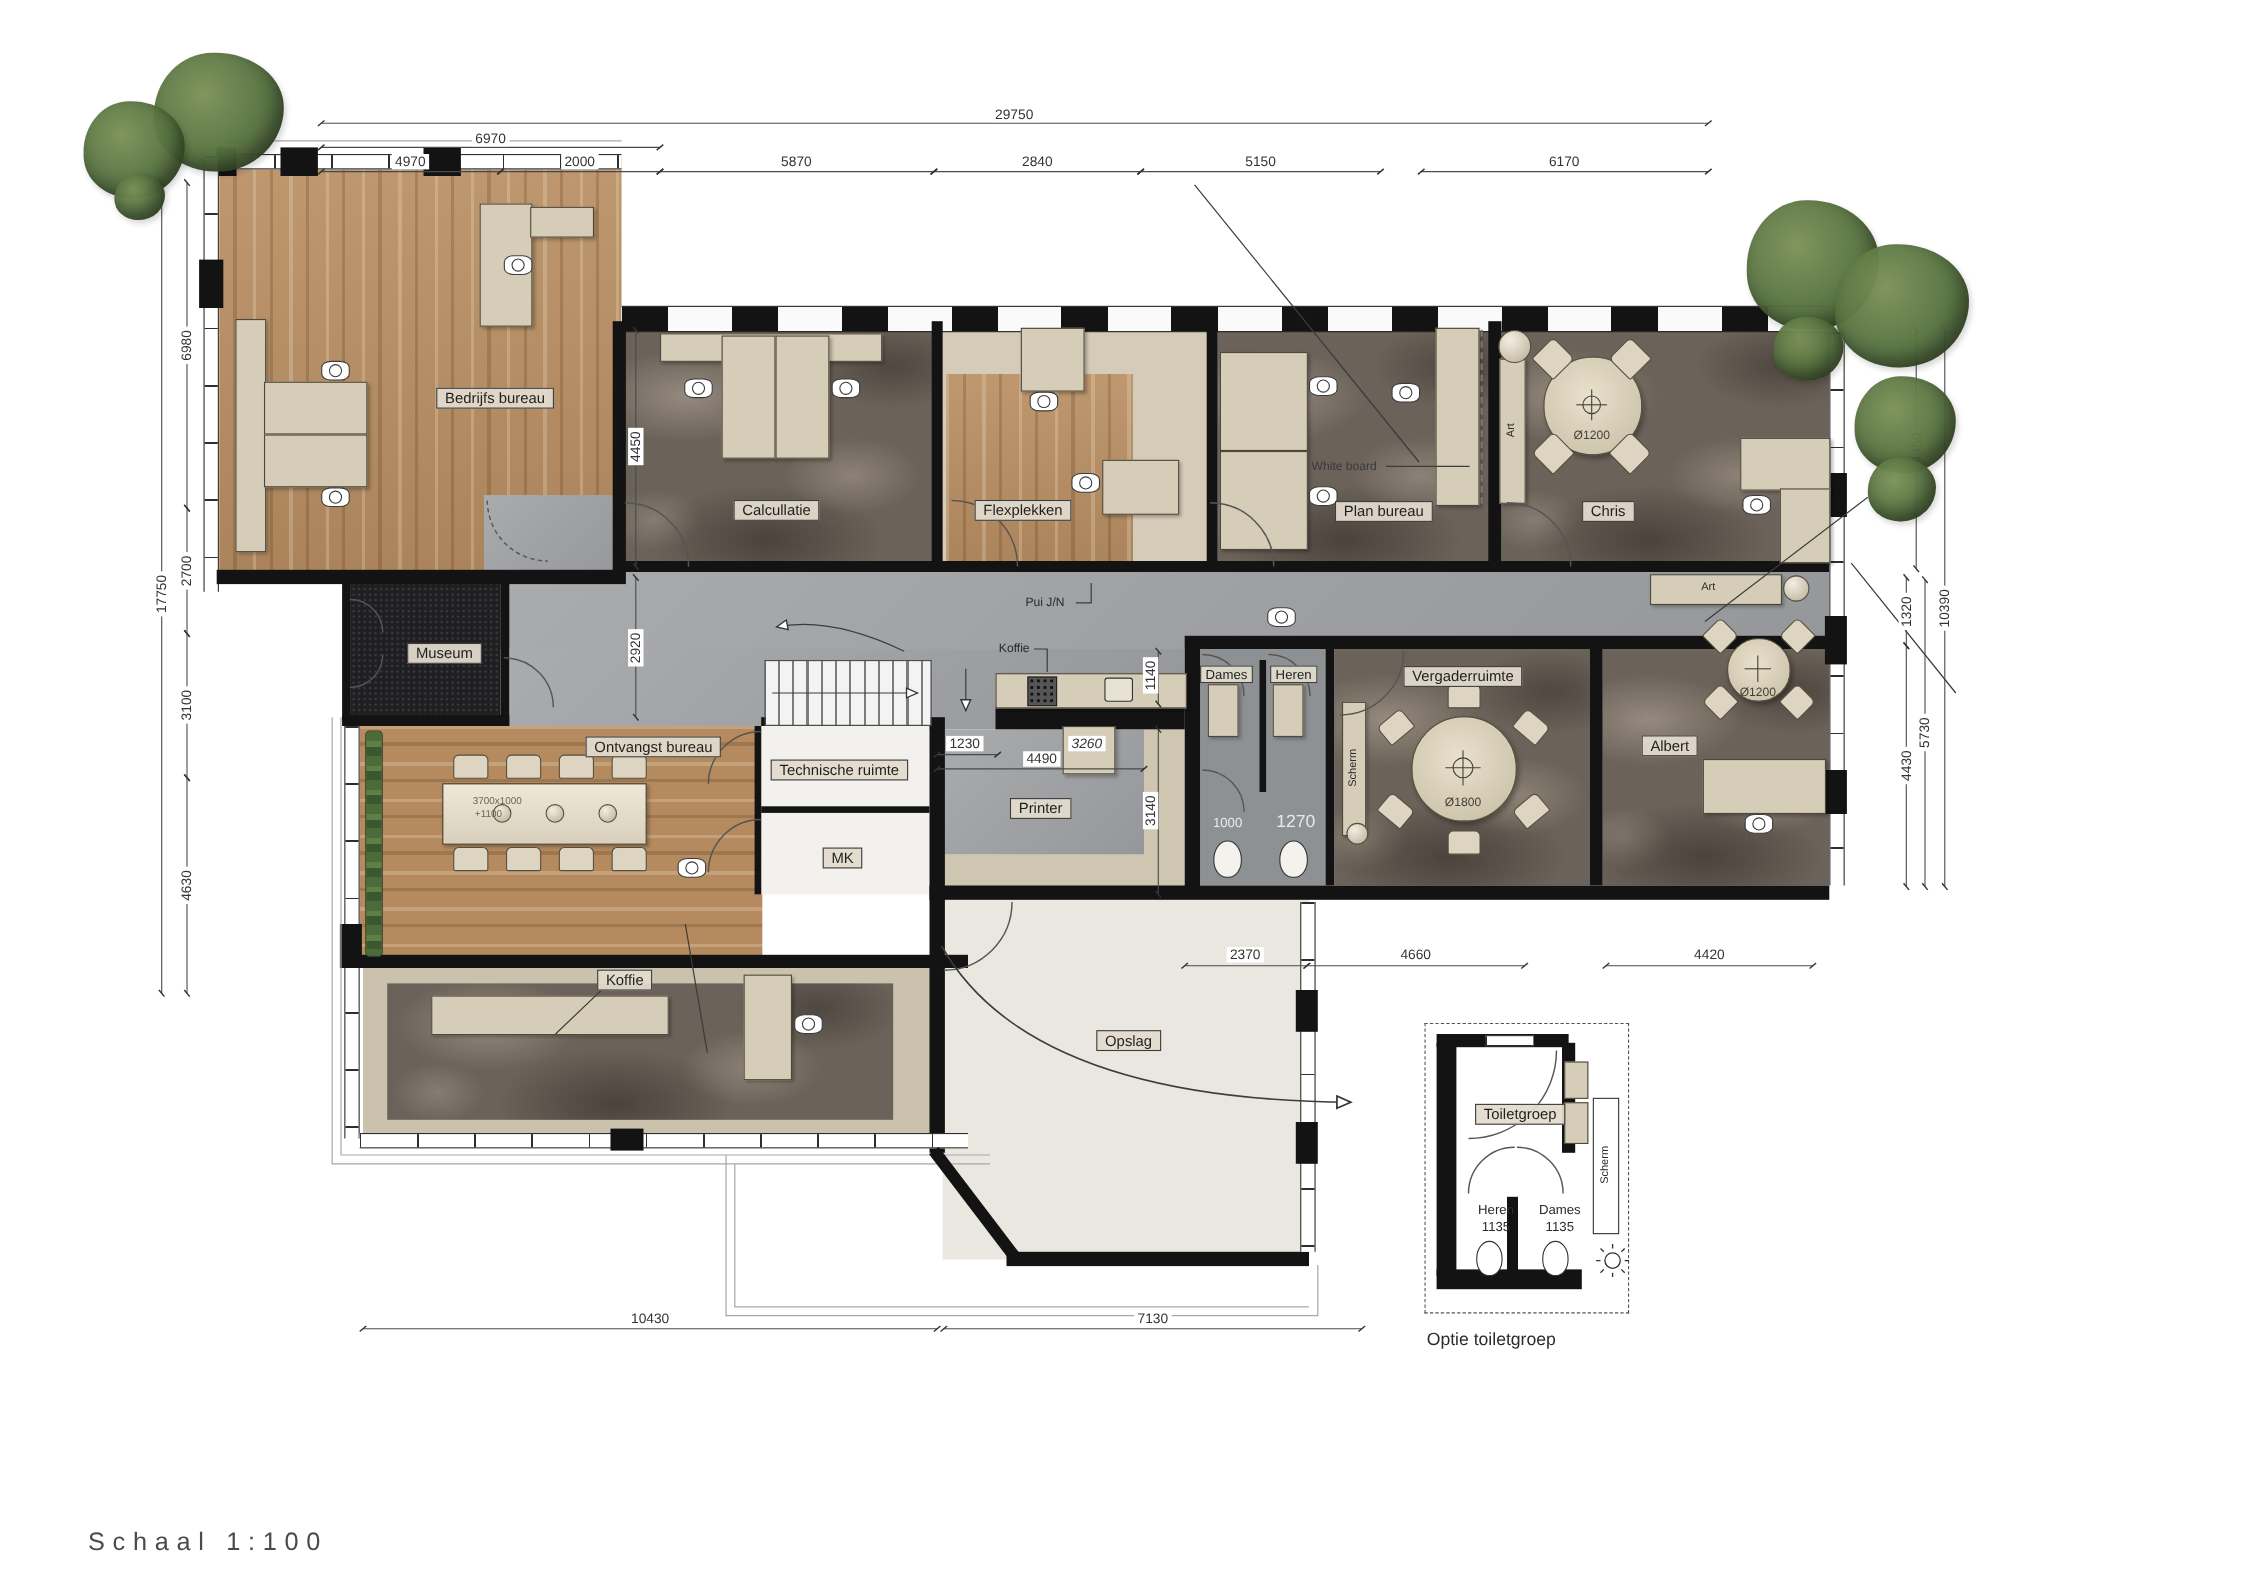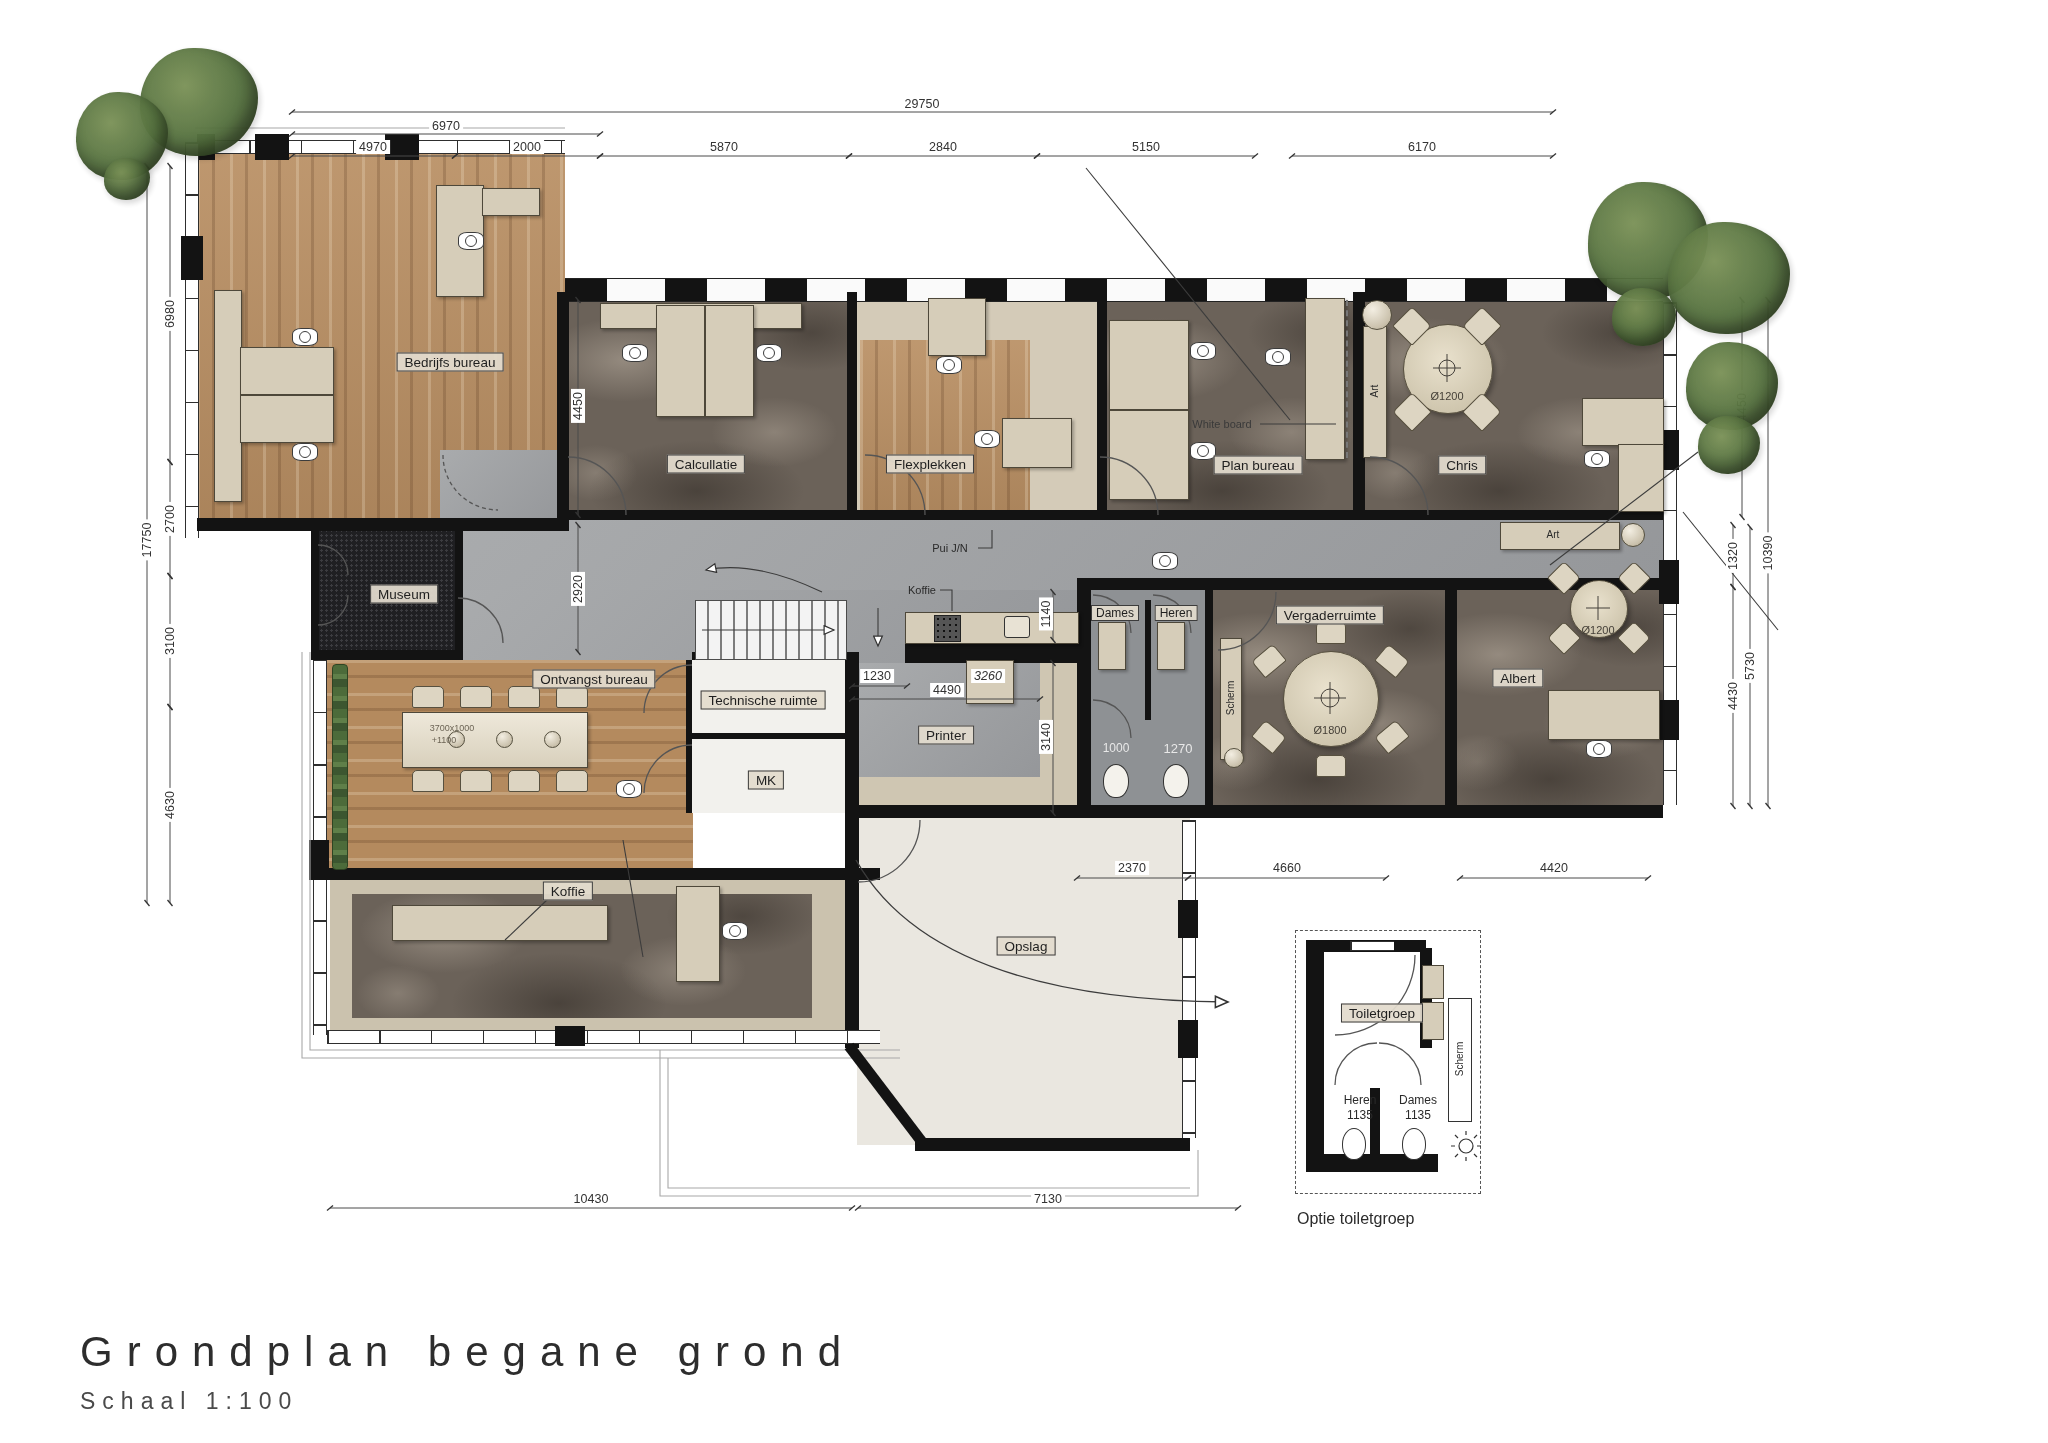--- a/index.html
+++ b/index.html
@@ -397,30 +397,29 @@
   <div class="dimt" style="left:591px;top:1199px;">10430</div>
   <div class="dimt" style="left:1048px;top:1199px;">7130</div>
   <div class="dimt rot" style="left:578px;top:406px;">4450</div>
   <div class="dimt rot" style="left:578px;top:589px;">2920</div>
   <div class="dimt" style="left:877px;top:676px;">1230</div>
   <div class="dimt" style="left:947px;top:690px;">4490</div>
   <div class="dimt" style="left:988px;top:676px;font-style:italic;">3260</div>
   <div class="dimt rot" style="left:1046px;top:614px;">1140</div>
   <div class="dimt rot" style="left:1046px;top:737px;">3140</div>
   <div class="txt" style="left:1116px;top:748px;font-size:12px;color:#e8e8e8;">1000</div>
-  <div class="txt" style="left:1178px;top:748px;font-size:13px;color:#e8e8e8;">1270</div>
+  <div class="txt" style="left:1178px;top:748px;font-size:16px;color:#e8e8e8;">1270</div>
   <div class="dimt" style="left:1132px;top:868px;">2370</div>
   <div class="dimt" style="left:1287px;top:868px;">4660</div>
   <div class="dimt" style="left:1554px;top:868px;">4420</div>
 
   <div class="tree" style="left:140px;top:48px;width:118px;height:108px;"></div>
   <div class="tree" style="left:76px;top:92px;width:92px;height:88px;"></div>
   <div class="tree" style="left:104px;top:158px;width:46px;height:42px;"></div>
   <div class="tree" style="left:1588px;top:182px;width:120px;height:118px;"></div>
   <div class="tree" style="left:1668px;top:222px;width:122px;height:112px;"></div>
   <div class="tree" style="left:1612px;top:288px;width:64px;height:58px;"></div>
   <div class="tree" style="left:1686px;top:342px;width:92px;height:88px;"></div>
   <div class="tree" style="left:1698px;top:416px;width:62px;height:58px;"></div>
 
-  <div class="title-h" style="left:80px;top:1328px;">Grondplan begane grond</div>
   <div class="title-s" style="left:80px;top:1388px;">Schaal 1:100</div>
 
 </div>
 
 </body></html>

